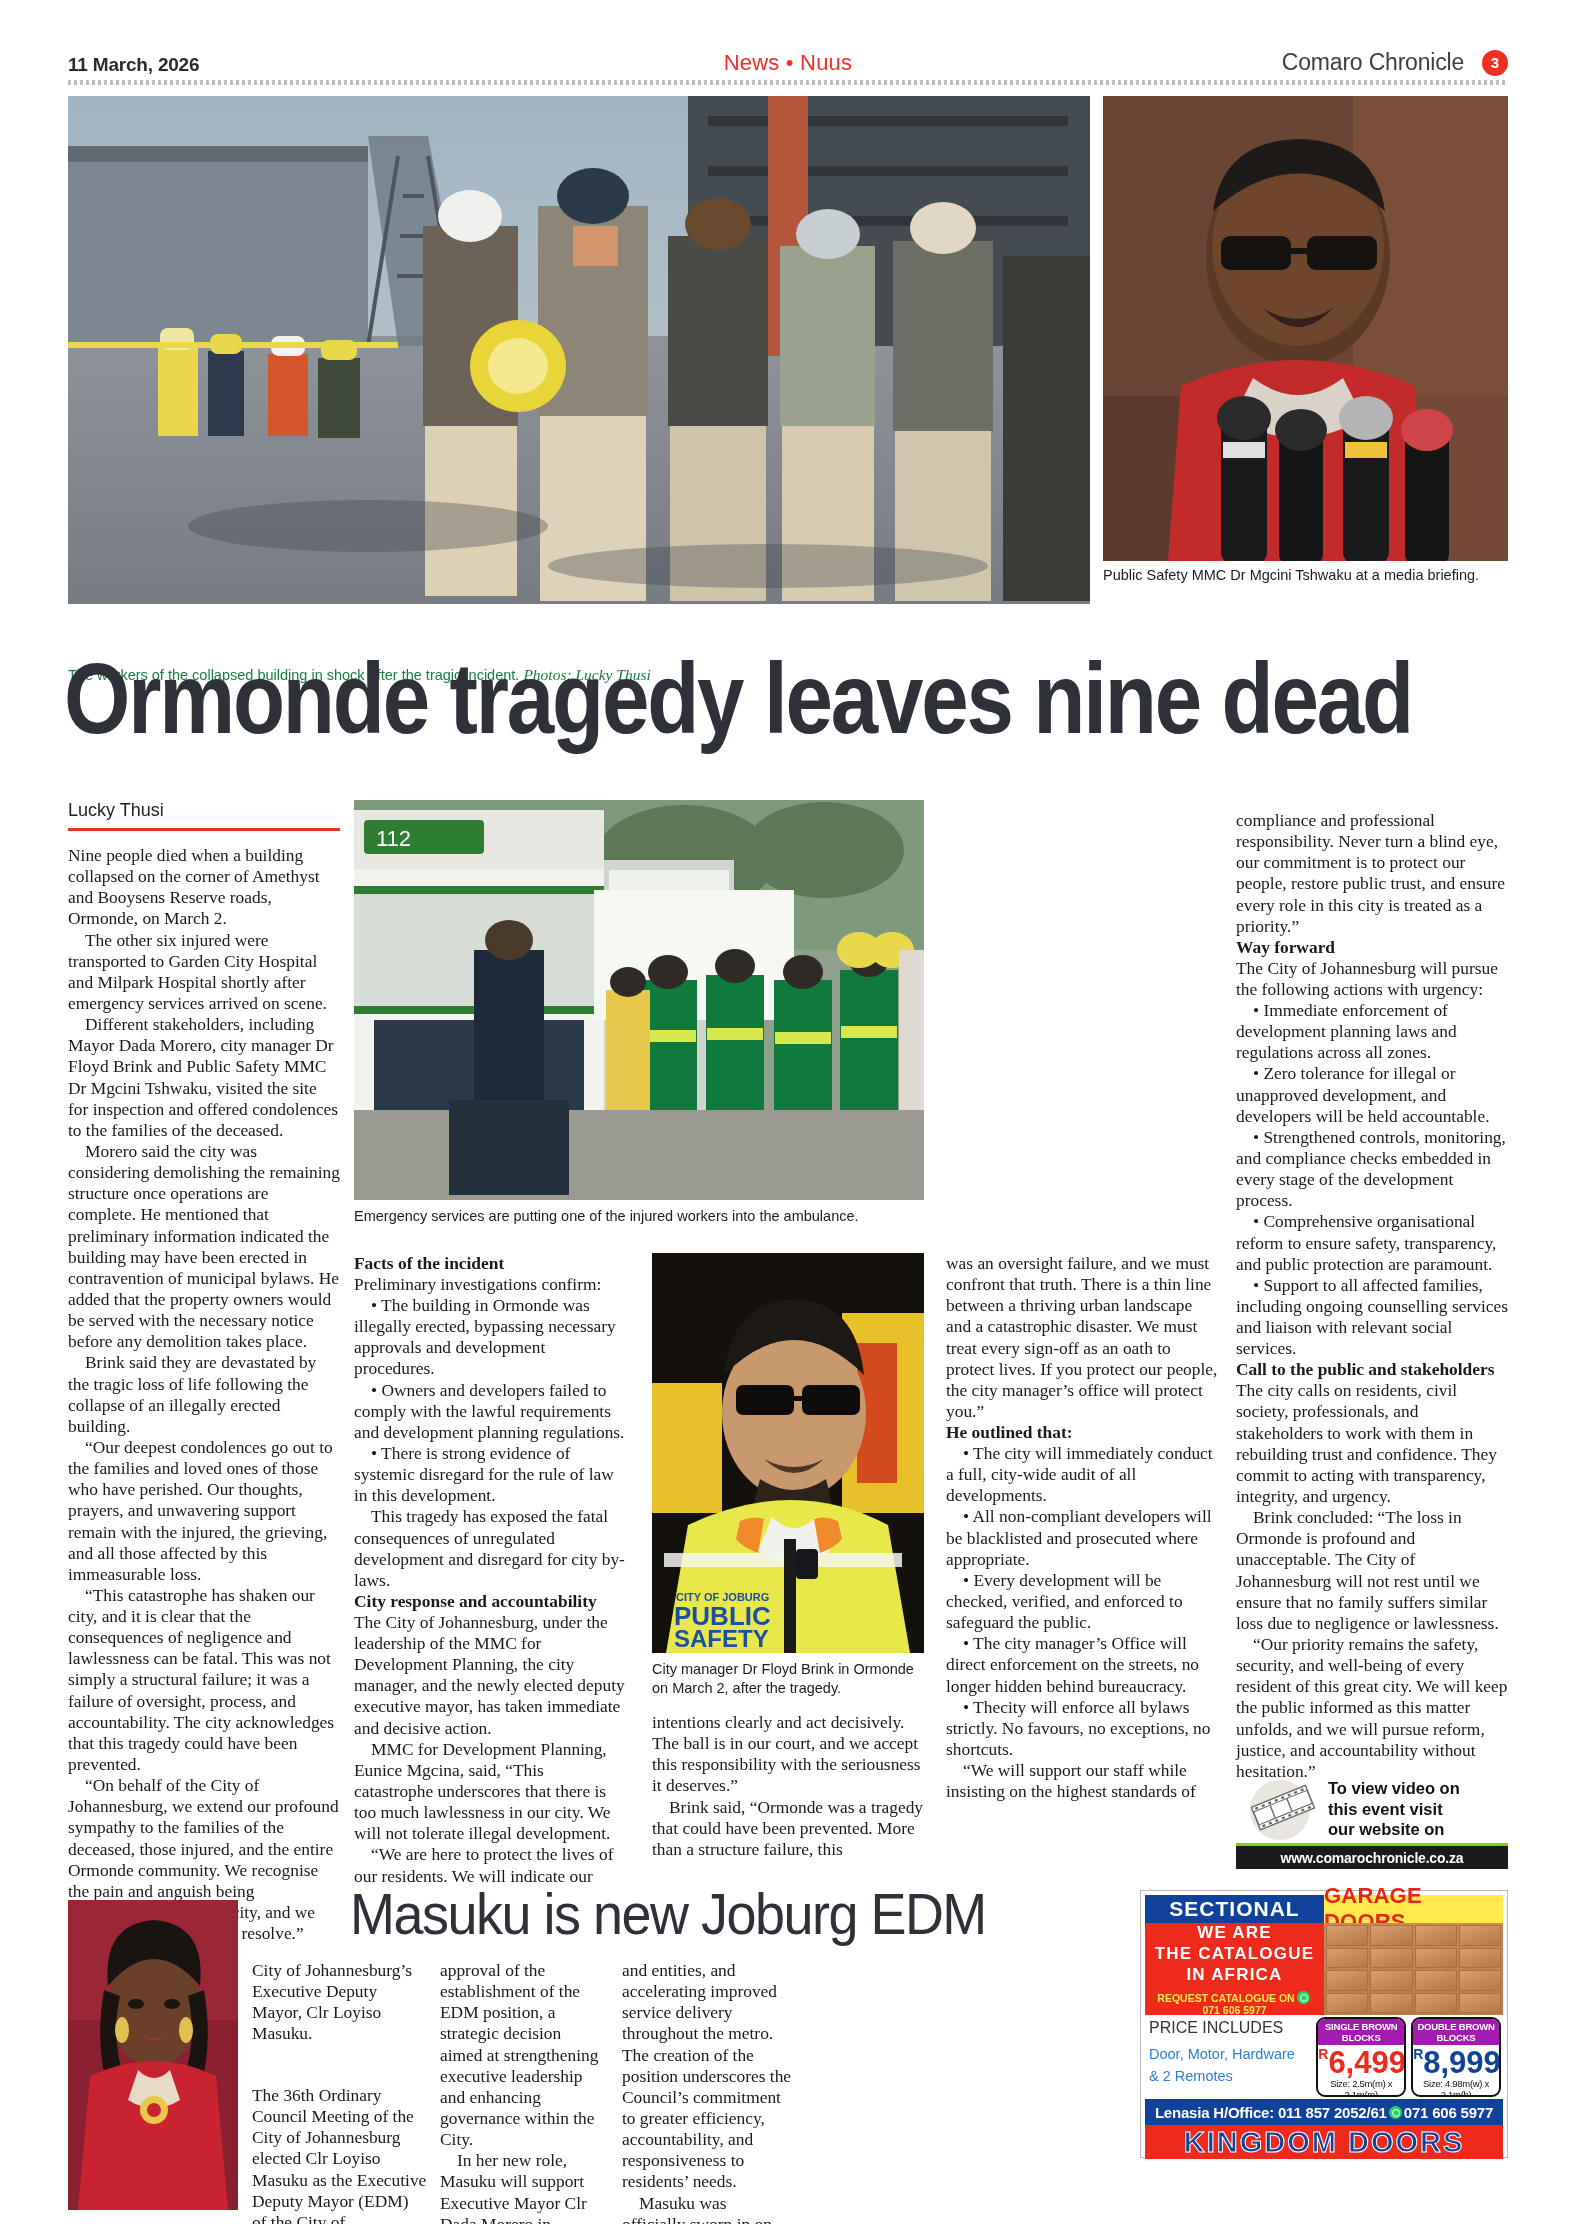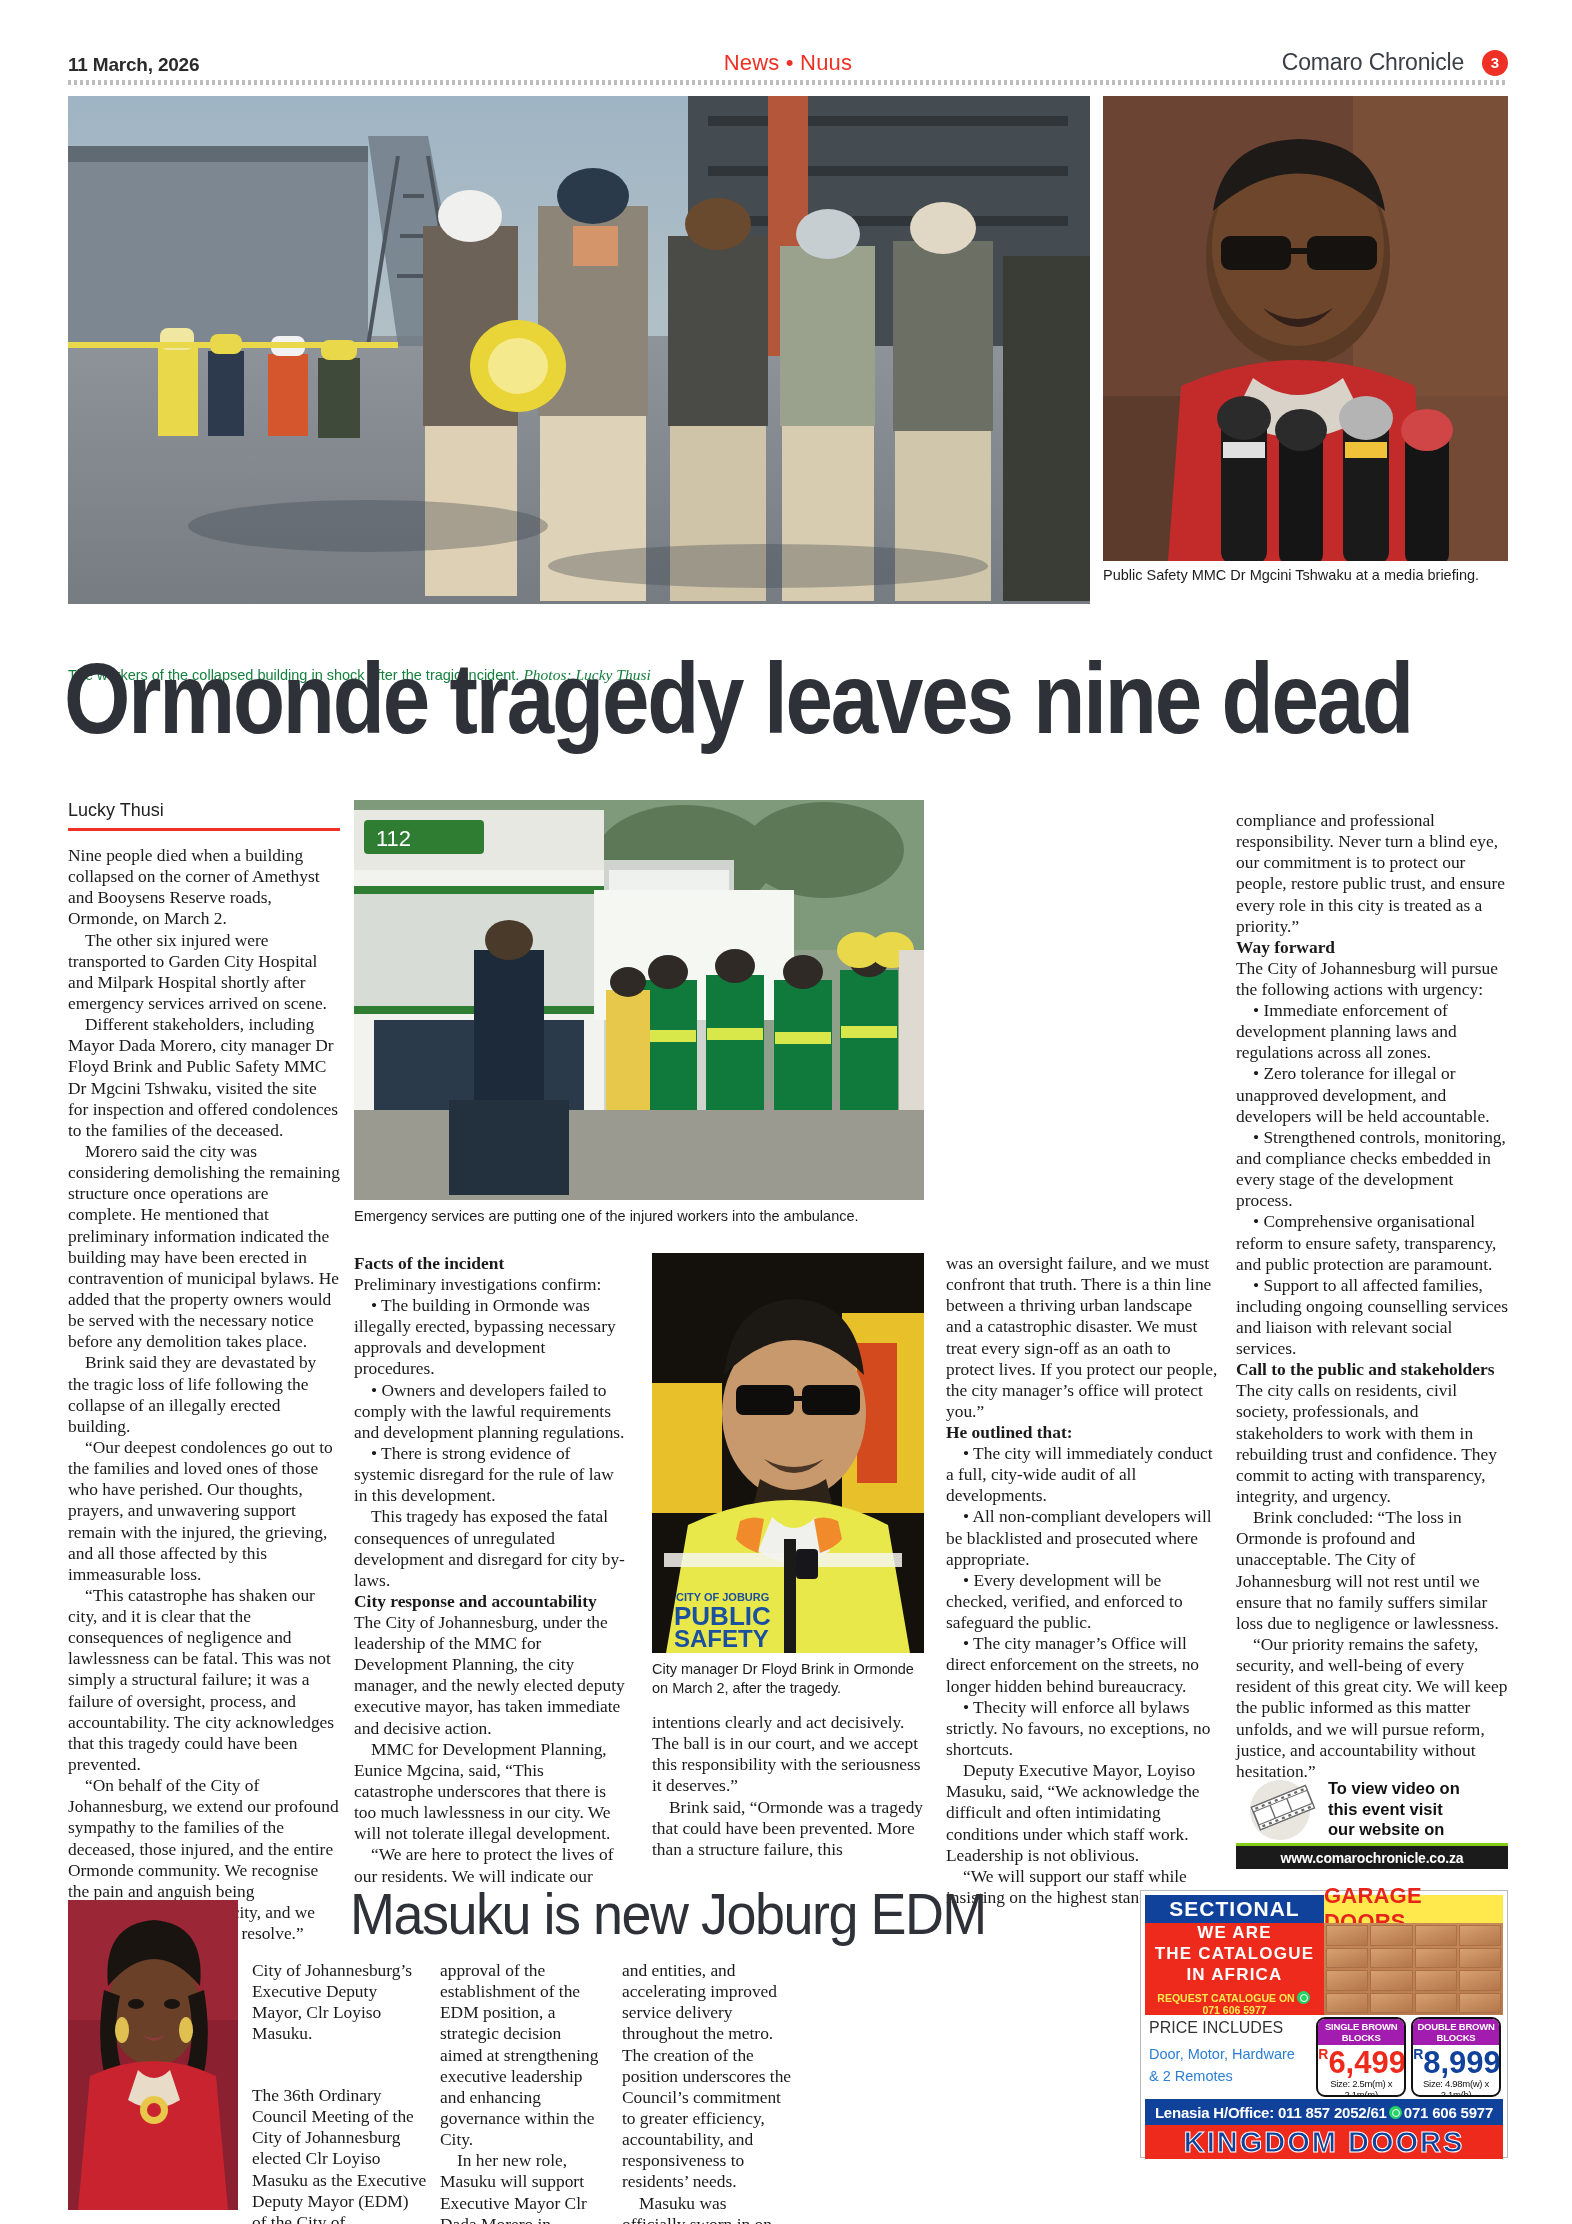--- a/index.html
+++ b/index.html
@@ -455,21 +455,20 @@
       <p>Brink said, “Ormonde was a tragedy that could have been prevented. More than a structure failure, this</p>
     </div>
   <div class="col" id="col3b">
       <p class="noind">was an oversight failure, and we must confront that truth. There is a thin line between a thriving urban landscape and a catastrophic disaster. We must treat every sign-off as an oath to protect lives. If you protect our people, the city manager’s office will protect you.”</p>
       <h4>He outlined that:</h4>
       <p class="bullet">• The city will immediately conduct a full, city-wide audit of all developments.</p>
       <p class="bullet">• All non-compliant developers will be blacklisted and prosecuted where appropriate.</p>
       <p class="bullet">• Every development will be checked, verified, and enforced to safeguard the public.</p>
       <p class="bullet">• The city manager’s Office will direct enforcement on the streets, no longer hidden behind bureaucracy.</p>
       <p class="bullet">• Thecity will enforce all bylaws strictly. No favours, no exceptions, no shortcuts.</p>
-      <p class="bullet">Deputy Executive Mayor, Loyiso Masuku, said, “We acknowledge the difficult and often intimidating conditions under which staff work. Leadership is not oblivious.</p>
       <p class="bullet">“We will support our staff while insisting on the highest standards of</p>
     </div>
   <div class="col" id="col4">
       <p class="noind">compliance and professional responsibility. Never turn a blind eye, our commitment is to protect our people, restore public trust, and ensure every role in this city is treated as a priority.”</p>
       <h4>Way forward</h4>
       <p class="noind">The City of Johannesburg will pursue the following actions with urgency:</p>
       <p class="bullet">• Immediate enforcement of development planning laws and regulations across all zones.</p>
       <p class="bullet">• Zero tolerance for illegal or unapproved development, and developers will be held accountable.</p>
       <p class="bullet">• Strengthened controls, monitoring, and compliance checks embedded in every stage of the development process.</p>
       <p class="bullet">• Comprehensive organisational reform to ensure safety, transparency, and public protection are paramount.</p>

